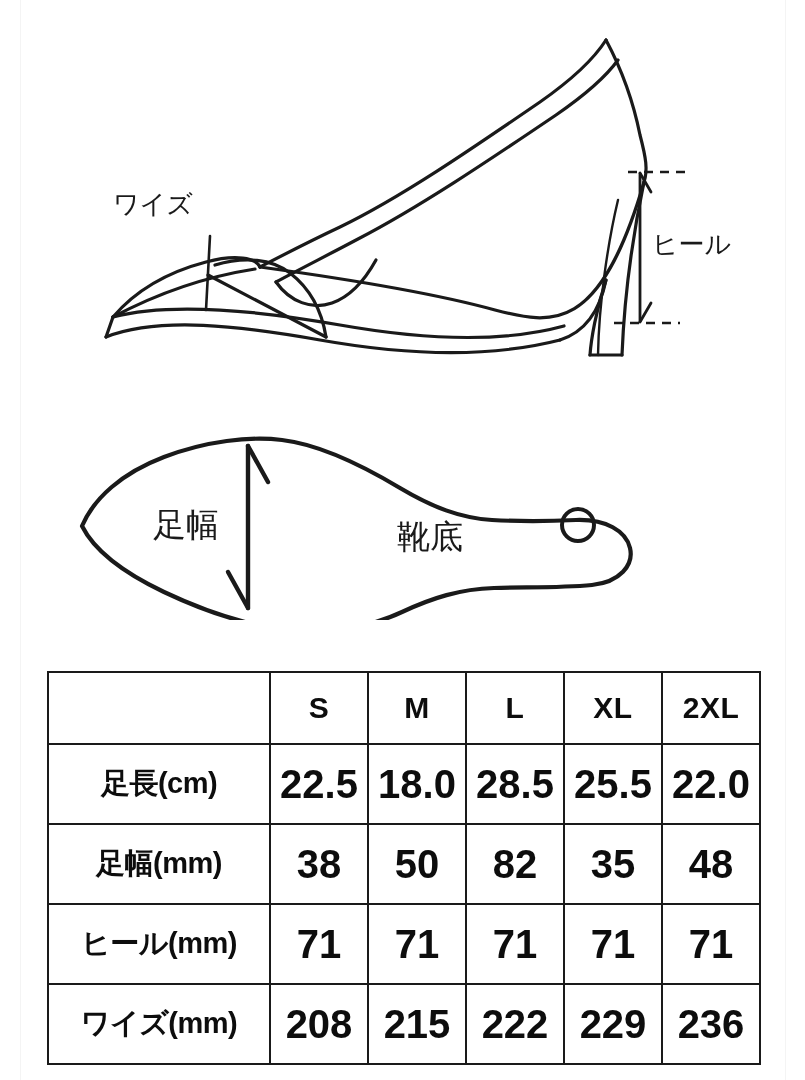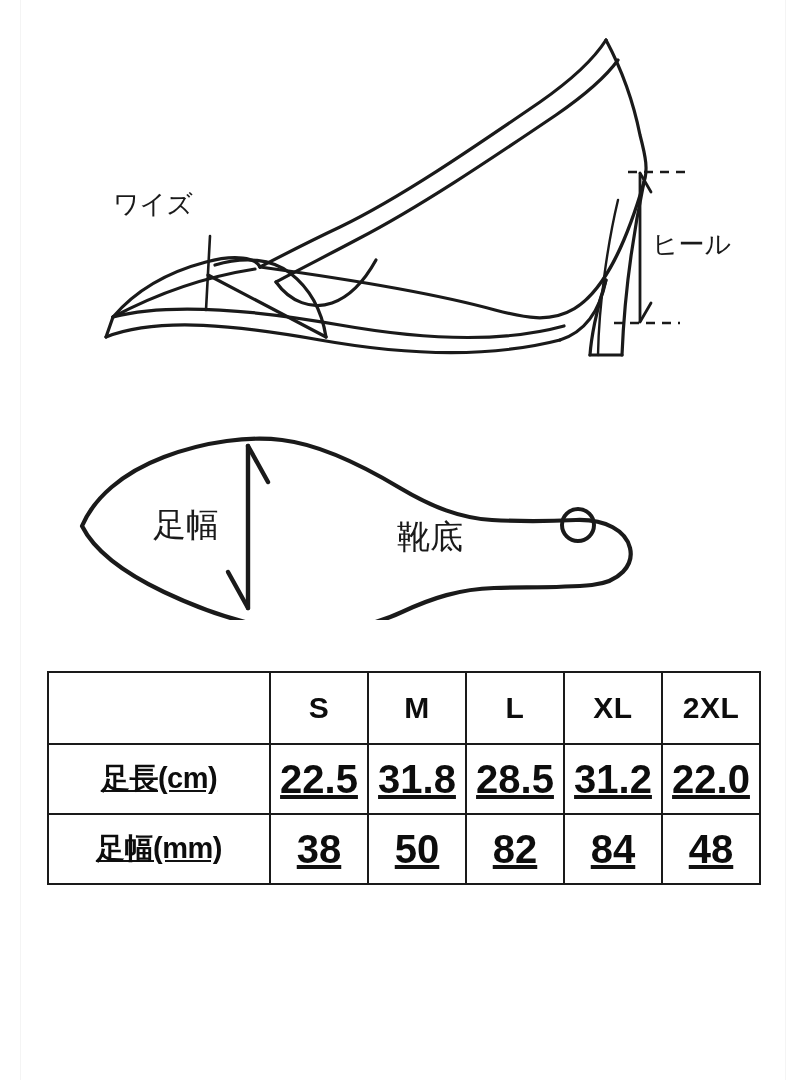--- a/index.html
+++ b/index.html
@@ -71,21 +71,21 @@
   #size-table col.label-col { width: 222px; }
   #size-table col.size-col  { width: 98px; }
 
   #size-table thead th {
     height: 70px;
     font-size: 30px;
     letter-spacing: 0.5px;
   }
   #size-table thead th.corner-cell { border-top-color: #1a1a1a; }
 
-  #size-table tbody tr { height: 70px; text-decoration: underline; }
+  #size-table tbody tr { height: 80px; }
   #size-table tbody th.row-label {
     font-size: 29px;
     letter-spacing: -0.5px;
   }
   #size-table tbody td.value-cell {
     font-size: 40px;
   }
 </style>
 </head>
 <body>
@@ -218,29 +218,45 @@
         <th>M</th>
         <th>L</th>
         <th>XL</th>
         <th>2XL</th>
       </tr>
     </thead>
     <tbody>
       <tr>
         <th class="row-label">足長(cm)</th>
         <td class="value-cell">22.5</td>
-        <td class="value-cell">31.8</td>
+        <td class="value-cell">18.0</td>
         <td class="value-cell">28.5</td>
-        <td class="value-cell">31.2</td>
+        <td class="value-cell">25.5</td>
         <td class="value-cell">22.0</td>
       </tr>
       <tr>
         <th class="row-label">足幅(mm)</th>
         <td class="value-cell">38</td>
         <td class="value-cell">50</td>
         <td class="value-cell">82</td>
-        <td class="value-cell">84</td>
+        <td class="value-cell">35</td>
         <td class="value-cell">48</td>
+      </tr>
+      <tr>
+        <th class="row-label">ヒール(mm)</th>
+        <td class="value-cell">71</td>
+        <td class="value-cell">71</td>
+        <td class="value-cell">71</td>
+        <td class="value-cell">71</td>
+        <td class="value-cell">71</td>
+      </tr>
+      <tr>
+        <th class="row-label">ワイズ(mm)</th>
+        <td class="value-cell">208</td>
+        <td class="value-cell">215</td>
+        <td class="value-cell">222</td>
+        <td class="value-cell">229</td>
+        <td class="value-cell">236</td>
       </tr>
     </tbody>
   </table>
 
 </div>
 
 </body></html>

